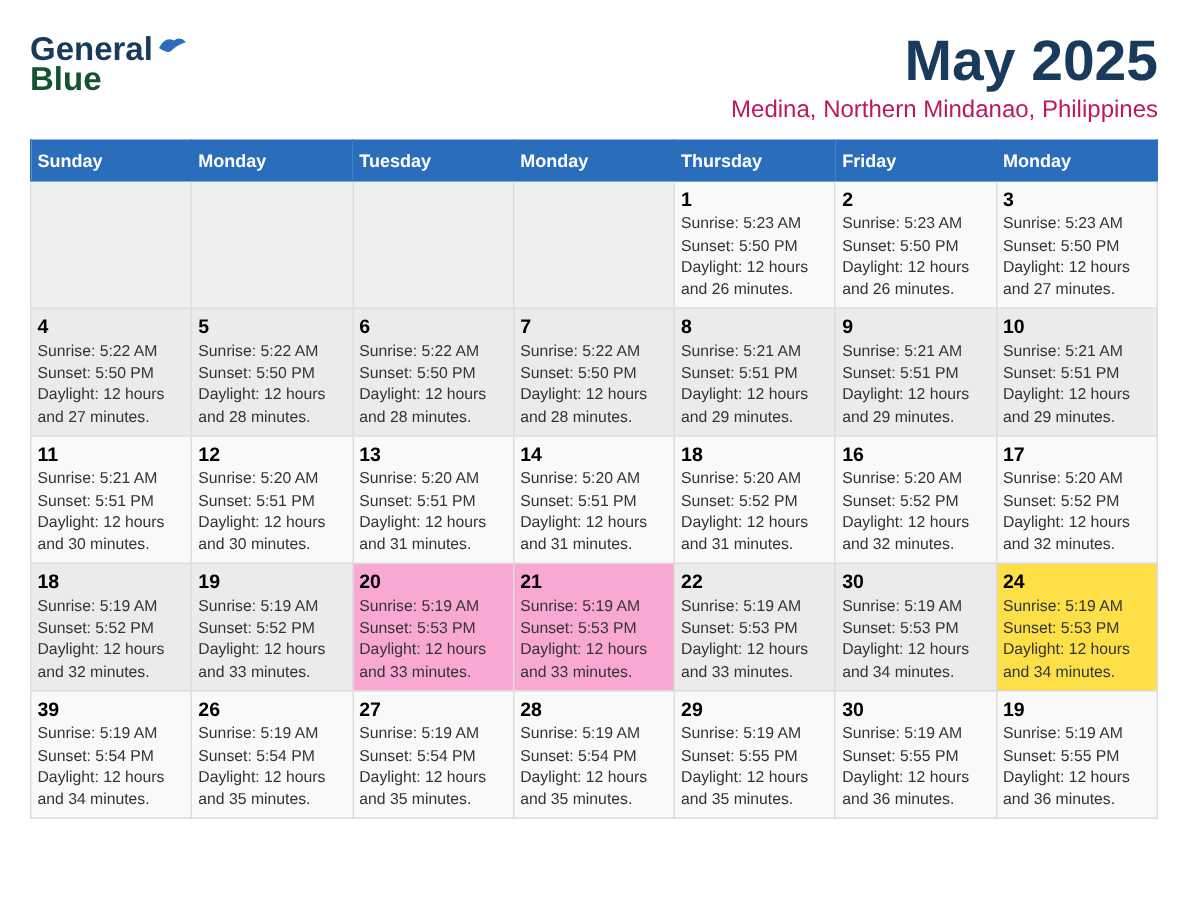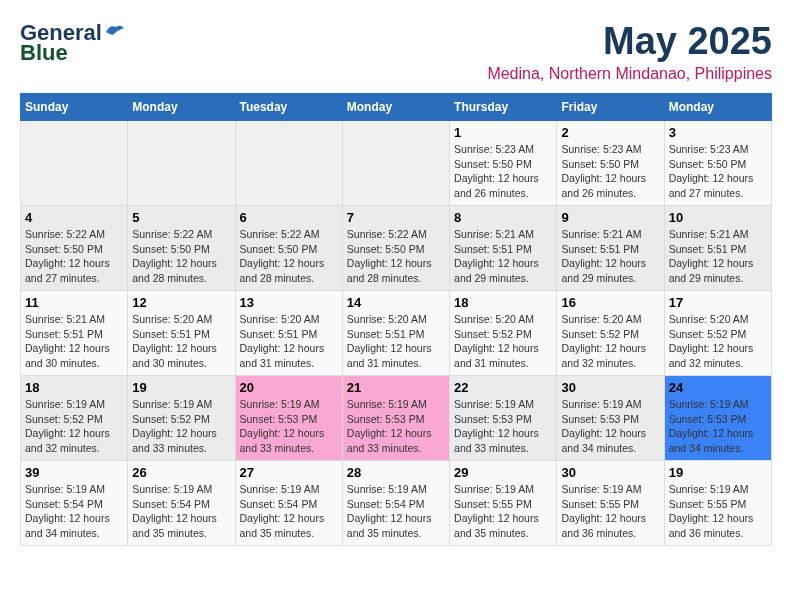--- a/index.html
+++ b/index.html
@@ -275,21 +275,21 @@
 Daylight: 12 hours
 and 33 minutes.</div>
         </td>
         <td style="background: rgb(235, 235, 235);">
           <span class="day-number">30</span>
           <div class="day-info" style="white-space: pre-line;">Sunrise: 5:19 AM
 Sunset: 5:53 PM
 Daylight: 12 hours
 and 34 minutes.</div>
         </td>
-        <td style="background: #3b82f6;">
+        <td style="background: #fde047;">
           <span class="day-number">24</span>
           <div class="day-info" style="white-space: pre-line;">Sunrise: 5:19 AM
 Sunset: 5:53 PM
 Daylight: 12 hours
 and 34 minutes.</div>
         </td>
       </tr>
       <tr>
         <td>
           <span class="day-number">39</span>

